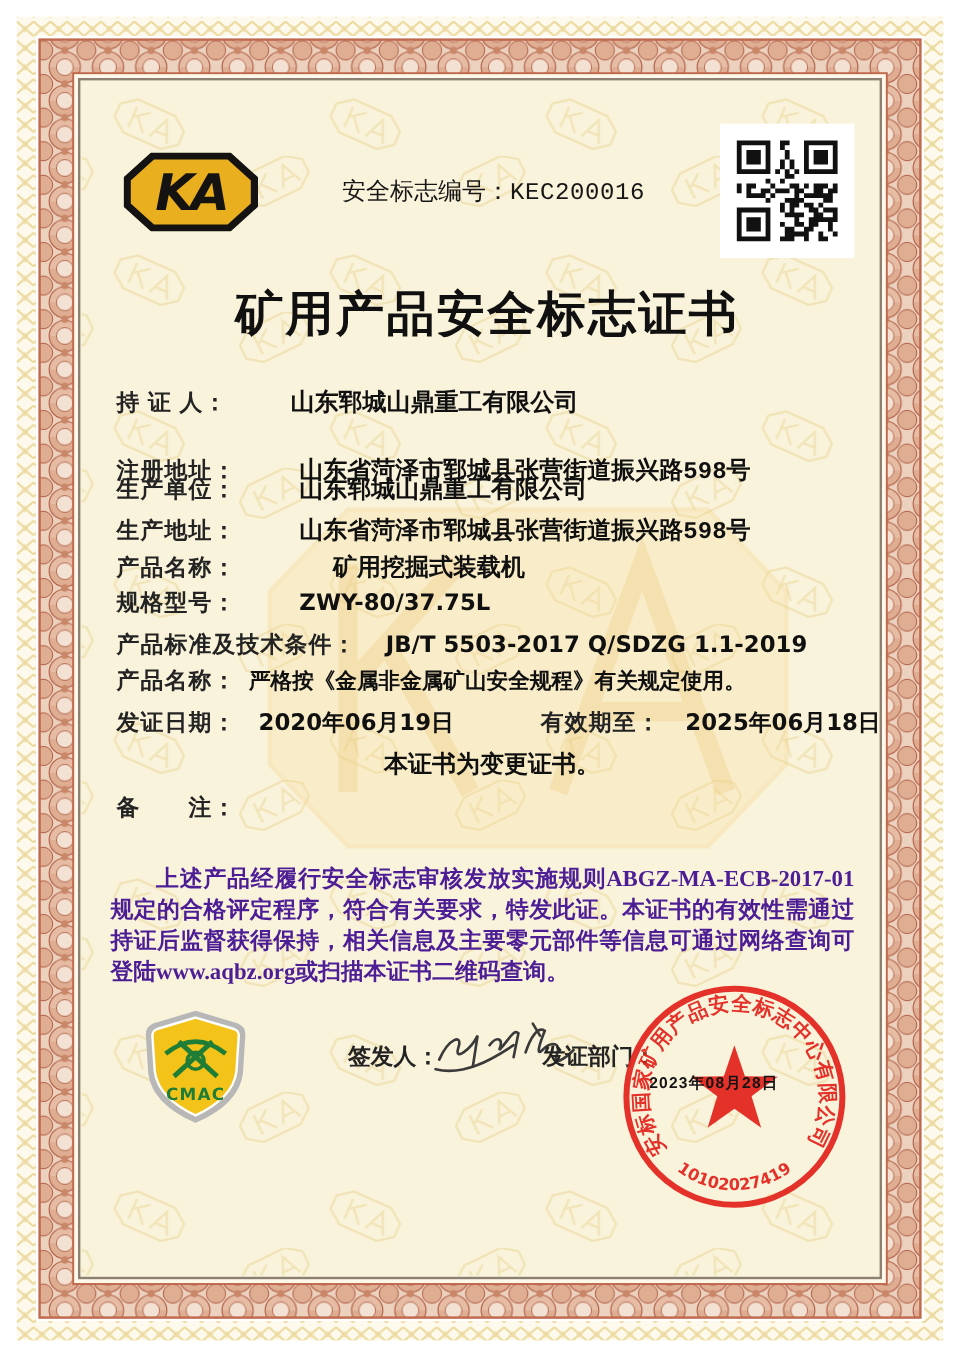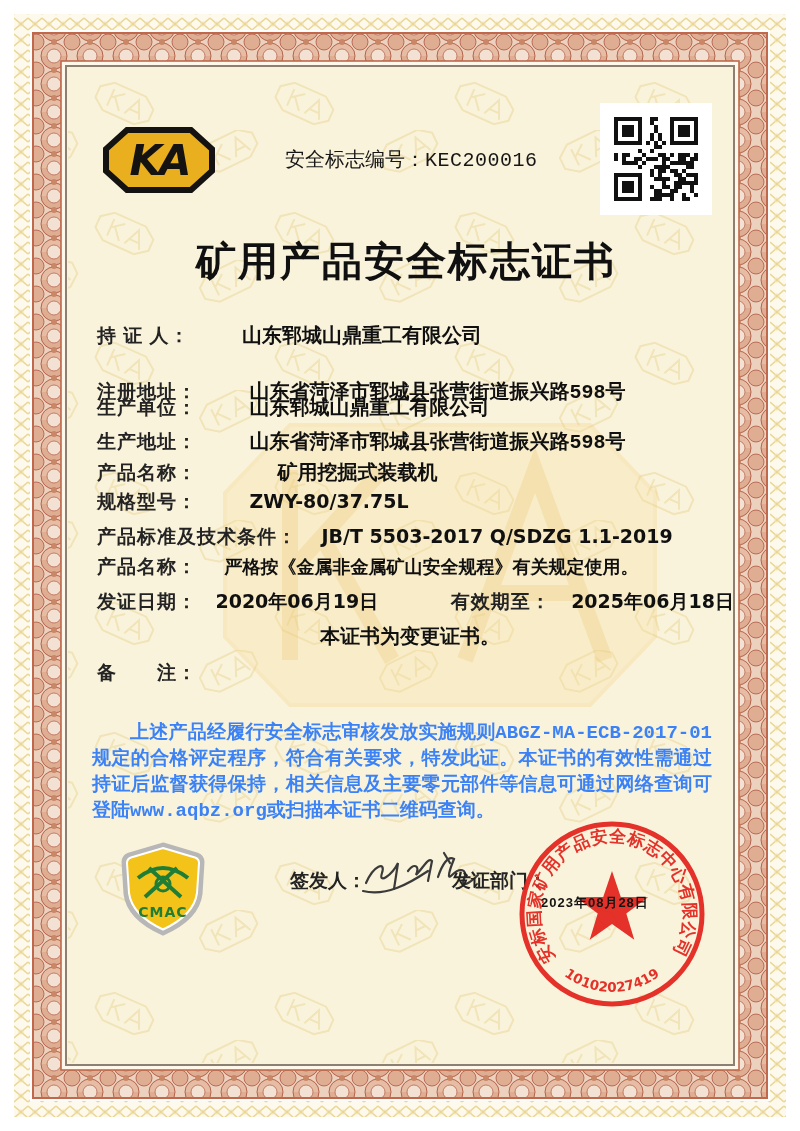--- a/index.html
+++ b/index.html
@@ -16,22 +16,22 @@
 
   .cert-title { left:65px; top:234px; width:682px; text-align:center;
                 font-family:"Liberation Serif", serif; font-weight:900; font-size:40px;
                 letter-spacing:2px; color:#101010; }
 
   .row { white-space:nowrap; }
   .flabel { font-size:19px; font-weight:700; color:#232323; letter-spacing:1px;margin-top:16px; }
   .fvalue { font-family:Liberation Mono, monospace; font-size:20px; font-weight:700; color:#101010; }
   .fvalue-lat { font-family:"DejaVu Sans", sans-serif; font-size:19px; font-weight:700; color:#101010; }
 
-  .paragraph { left:92px; top:720px; width:620px; font-family:Liberation Mono, monospace;
-               font-size:19px; font-weight:700; color:#3b82f6; line-height:26px;
+  .paragraph { left:92px; top:720px; width:620px; font-family:Liberation Serif, serif;
+               font-size:19px; font-weight:700; color:#4c1d95; line-height:26px;
                text-indent:2em; text-align:justify; }
 
   .sign-label { font-size:19px; font-weight:700; color:#232323; }
   .stamp-date { left:541px; top:894px; font-size:13px; font-weight:700; color:#141414;
                 letter-spacing:1px; z-index:4; }
   .qr-box { left:600px; top:103px; width:112px; height:112px; background:#ffffff; z-index:2; }
 </style>
 </head>
 <body>
 
@@ -126,21 +126,21 @@
 <div class="abs content row" style="left:97px; top:489px;">
   <span class="flabel">规格型号：</span>
   <span class="fvalue-lat" style="margin-left:48px;">ZWY-80/37.75L</span>
 </div>
 <div class="abs content row" style="left:97px; top:524px;">
   <span class="flabel">产品标准及技术条件：</span>
   <span class="fvalue-lat" style="margin-left:20px;">JB/T 5503-2017 Q/SDZG 1.1-2019</span>
 </div>
 <div class="abs content row" style="left:97px; top:554px;">
   <span class="flabel">产品名称：</span>
-  <span class="fvalue" style="margin-left:23px; font-size:18px;">严格按《金属非金属矿山安全规程》有关规定使用。</span>
+  <span class="fvalue" style="margin-left:6px; font-size:18px;">严格按《金属非金属矿山安全规程》有关规定使用。</span>
 </div>
 
 <div class="abs content row" style="left:97px; top:589px;">
   <span class="flabel">发证日期：</span>
   <span class="fvalue-lat" style="margin-left:14px;">2020年06月19日</span>
   <span class="flabel" style="margin-left:68px;">有效期至：</span>
   <span class="fvalue-lat" style="margin-left:16px;">2025年06月18日</span>
 </div>
 
 <div class="abs content row" style="left:97px; top:660px;">

